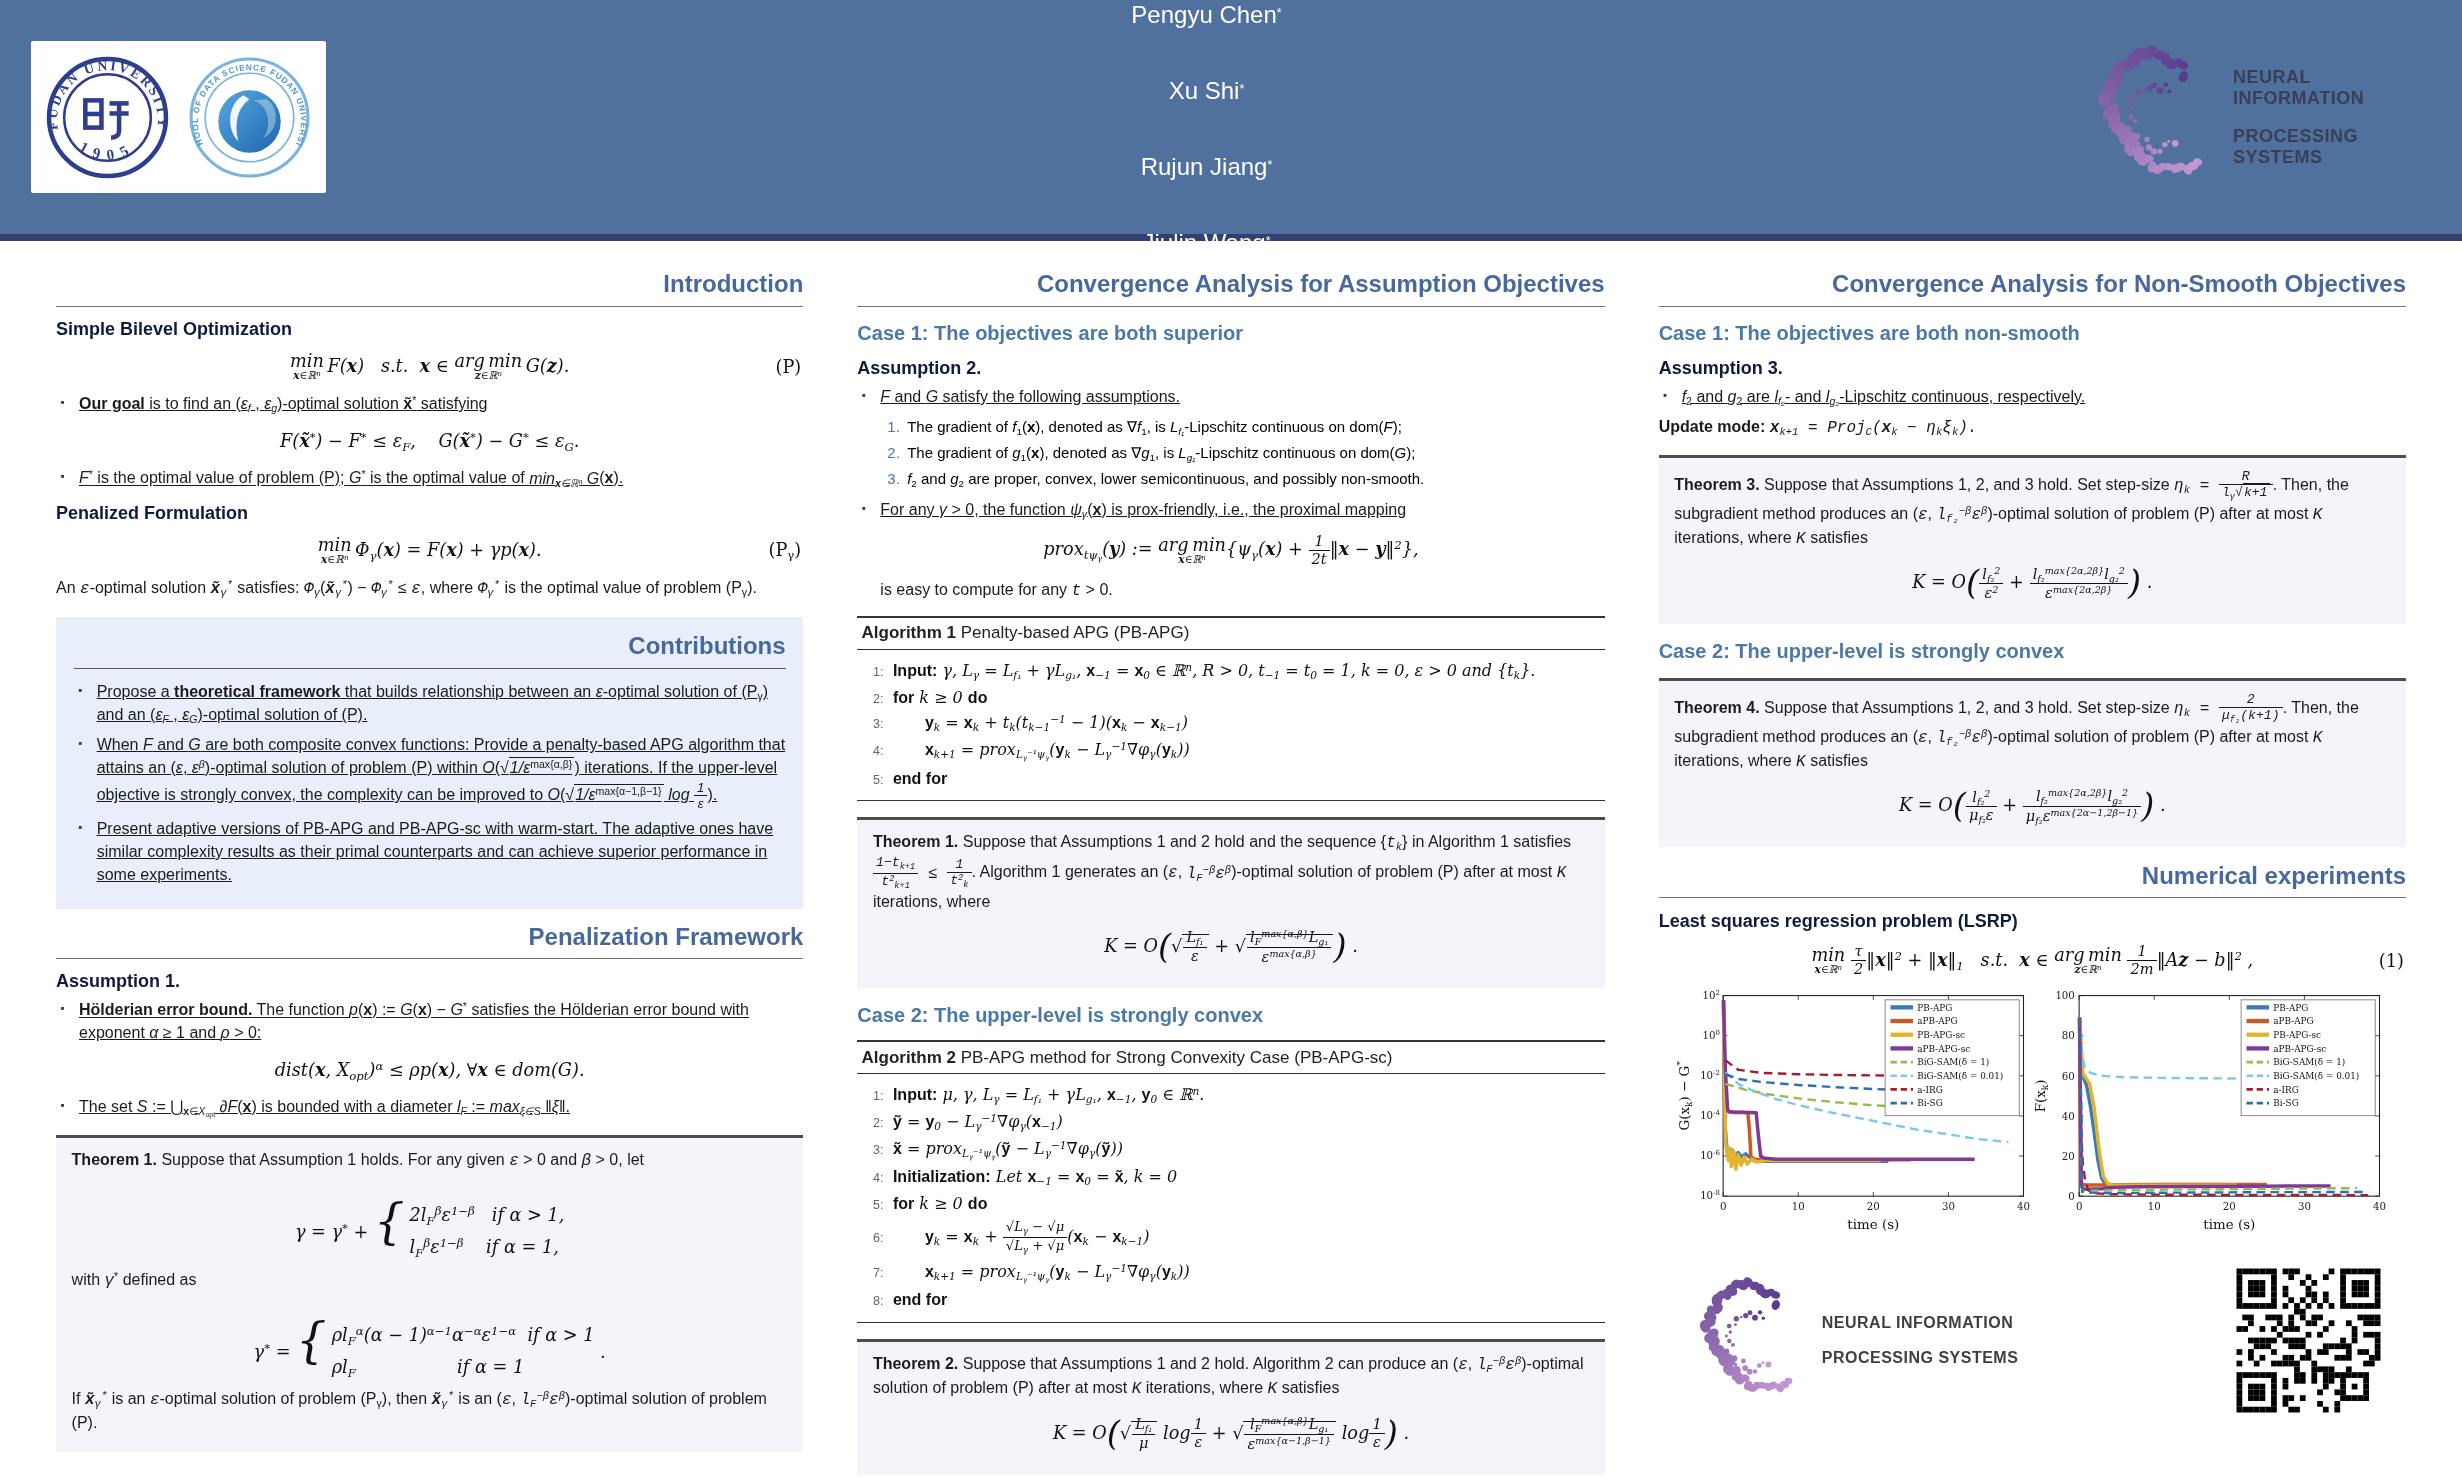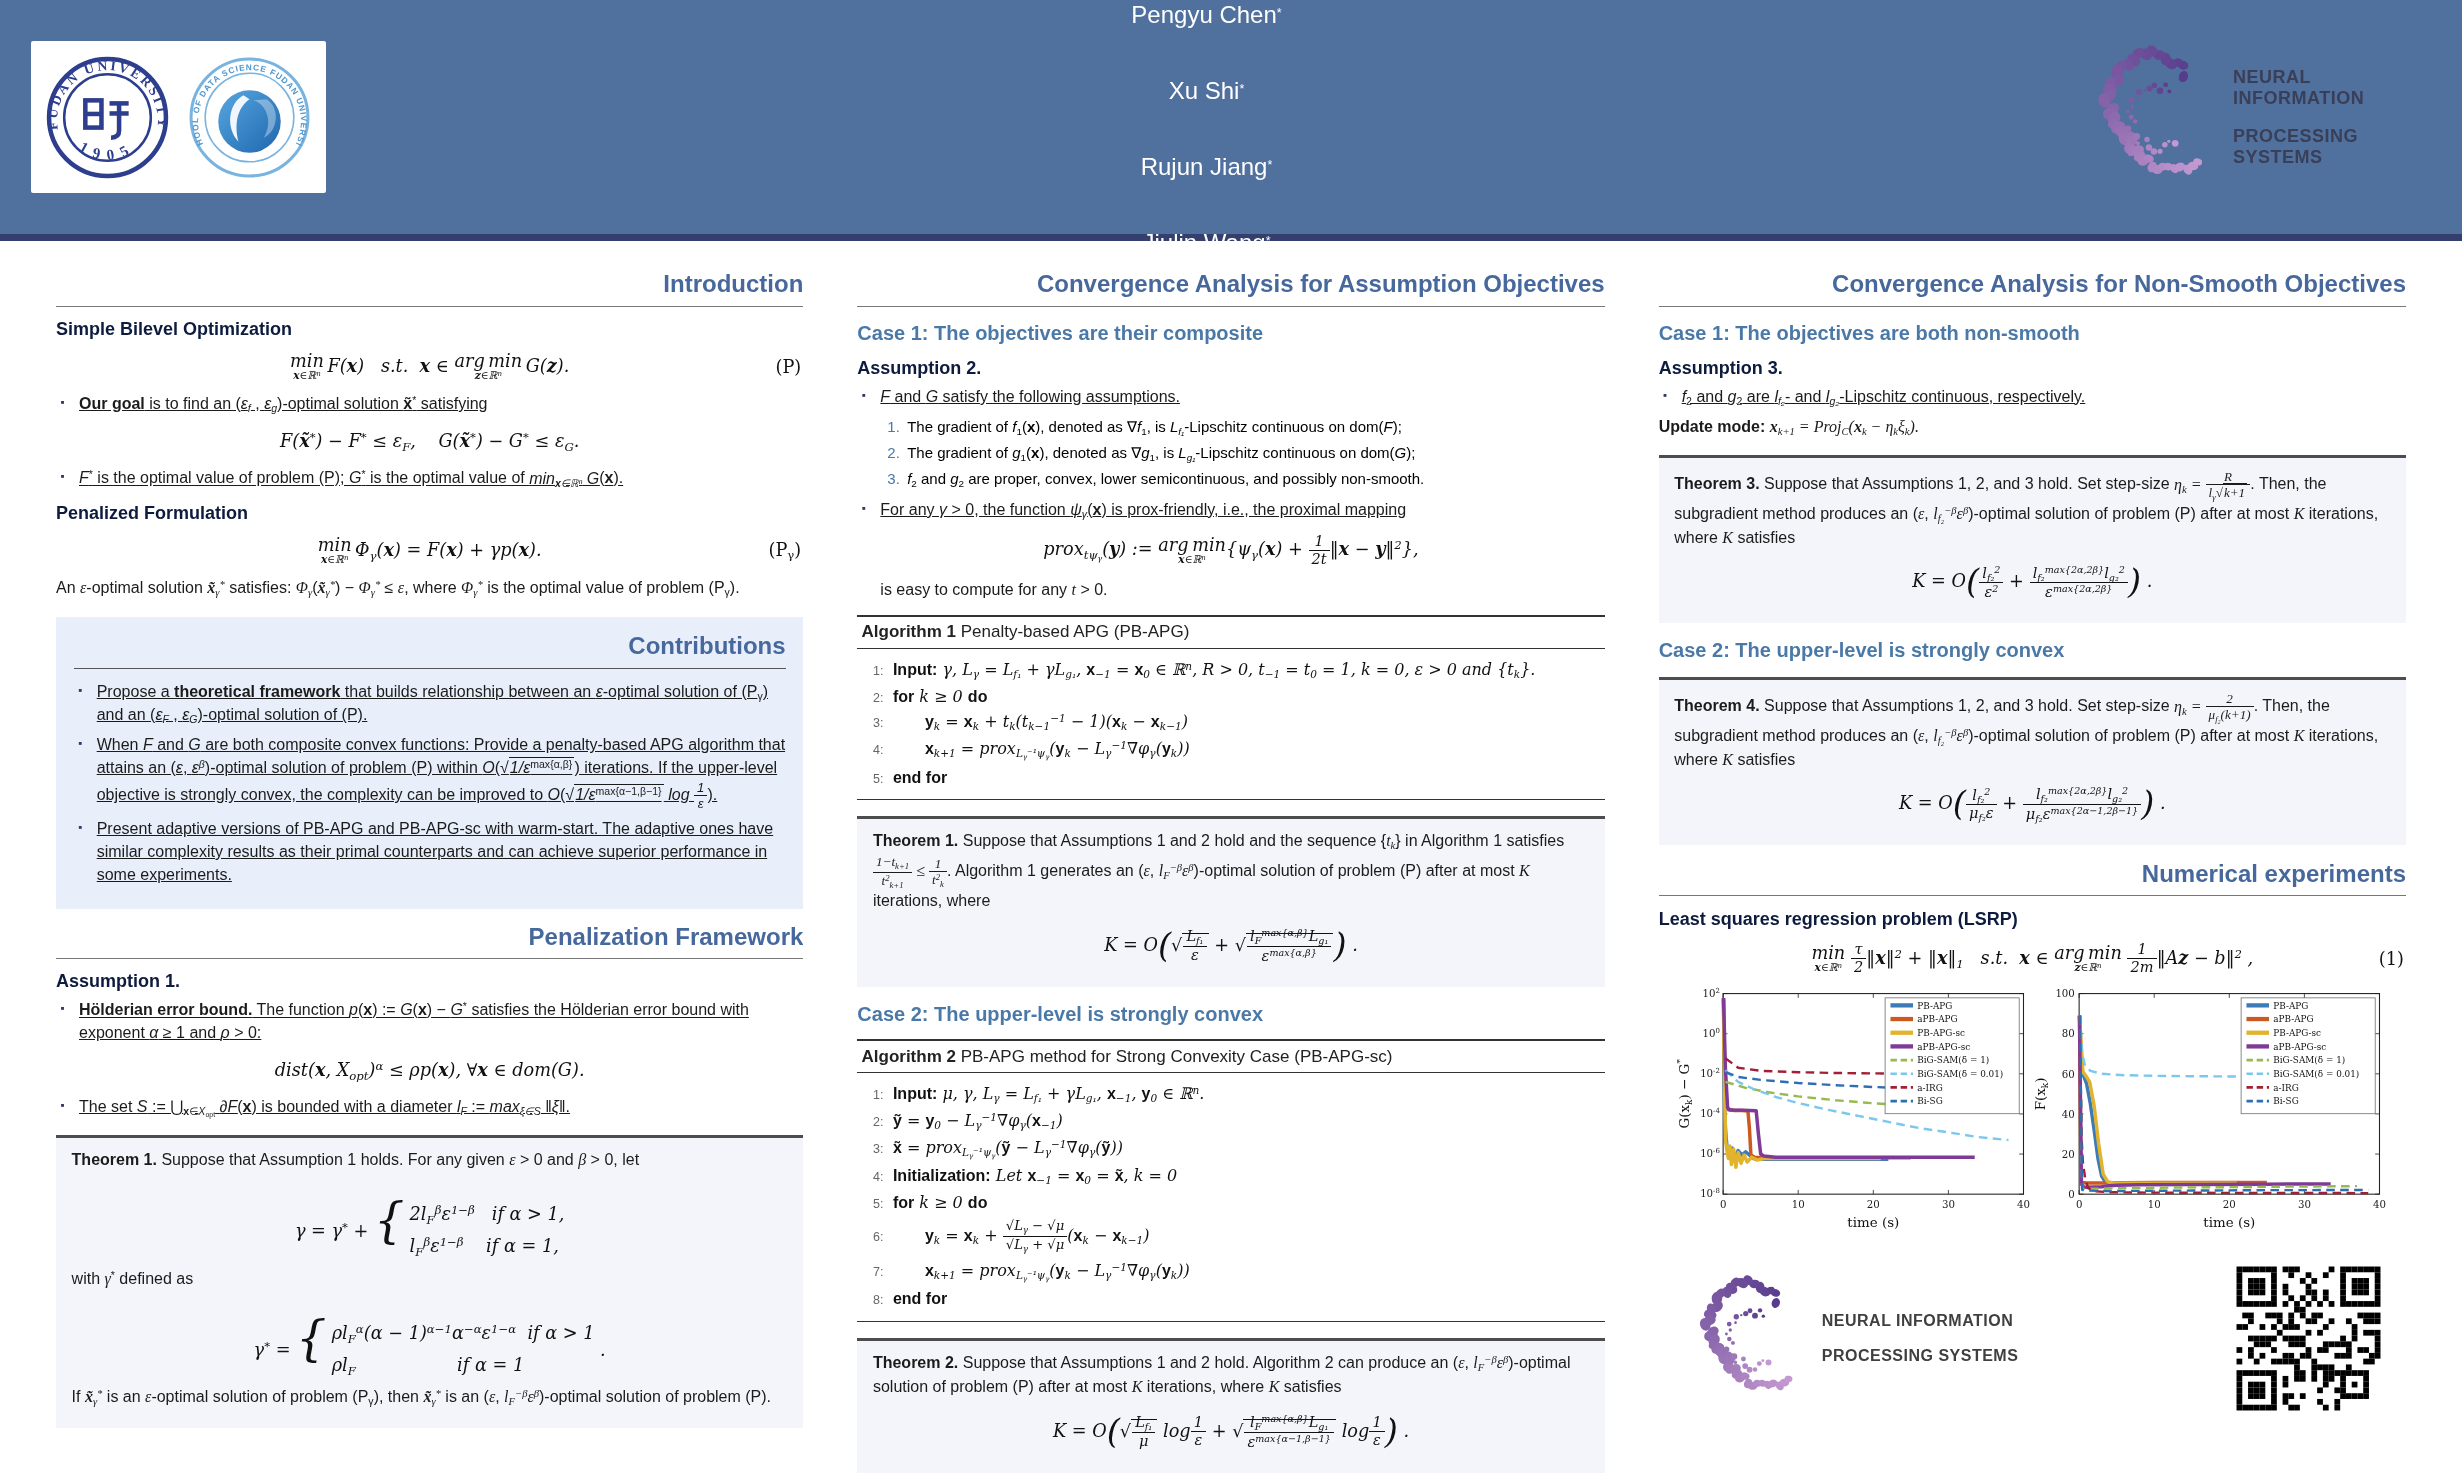--- a/index.html
+++ b/index.html
@@ -25,21 +25,21 @@
   .nips-words.dark { color:#3F3F3F; font-size:16px; }
 
   
   .cols { display:grid; grid-template-columns:1fr 1fr 1fr; column-gap:54px; padding:15.6px 56px 10.4px; }
   .col { overflow:hidden; max-height:1230px; }
   h2.sec { text-align:right; color:var(--sec-title,#47689C); font-size:24px; font-weight:bold; margin:13.6px 0 7.3px; }
   .secrule { border-top:1px solid #777; margin-bottom:12.5px; }
   h3.sub { font-size:18px; color:#0D1B3E; font-weight:bold; margin:12.5px 0 5.2px; }
   .case { color:var(--case-heading,#4A79A8); font-size:20px; font-weight:bold; margin:15.6px 0 7.3px; }
   p.txt { font-size:16px; line-height:1.4; margin:6.3px 0; color:#1B1B1B; }
-  .txt i, .m i { font-family:Liberation Serif, serif; }
+  .txt i, .m i { font-family:Liberation Mono, monospace; }
   ul.bul { list-style:none; margin:5.2px 0; }
   ul.bul > li { font-size:16px; line-height:1.42; margin:7px 0; padding-left:23px; position:relative; color:#1B1B1B;text-decoration:underline; }
   ul.bul > li::before { content:"▪"; position:absolute; left:4.2px; top:1px; font-size:0.72em; color:#2E3A65; }
   ol.nums { list-style:none; margin:2.1px 0 2.1px 30px; }
   ol.nums li { font-size:15px; line-height:1.45; margin:3.1px 0; display:flex; gap:7.3px; }
   ol.nums .no { color:var(--case-heading,#4A79A8); flex:none; }
 
   .eq { text-align:center; font-family:"DejaVu Serif", serif; font-style:italic; font-size:17.7px;
         margin:11.5px 0; position:relative; color:#111; line-height:1.5; }
   .eq .tag { position:absolute; right:2.1px; top:50%; transform:translateY(-50%); font-style:normal; }
@@ -277,21 +277,21 @@
               </span>
             </span> .</div>
         <p class="txt">If <i><b>x̃</b><sub>γ</sub><sup>*</sup></i> is an <i>ε</i>-optimal solution of problem (P<sub>γ</sub>), then <i><b>x̃</b><sub>γ</sub><sup>*</sup></i> is an (<i>ε</i>, <i>l<sub>F</sub><sup>−β</sup>ε<sup>β</sup></i>)-optimal solution of problem (P).</p>
       </div>
     </section>
 
     <section class="col">
       <h2 class="sec">Convergence Analysis for Assumption Objectives</h2>
       <div class="secrule"></div>
 
-      <div class="case">Case 1: The objectives are their composite</div>
+      <div class="case">Case 1: The objectives are both superior</div>
       <h3 class="sub">Assumption 2.</h3>
       <ul class="bul">
         <li><i>F</i> and <i>G</i> satisfy the following assumptions.</li>
       </ul>
       <ol class="nums">
 
       <li>
             <span class="no">1.</span>
             <span>The gradient of <i>f</i><sub>1</sub>(<b>x</b>), denoted as ∇<i>f</i><sub>1</sub>, is <i>L<sub>f₁</sub></i>-Lipschitz continuous on dom(<i>F</i>);</span>
           </li>

